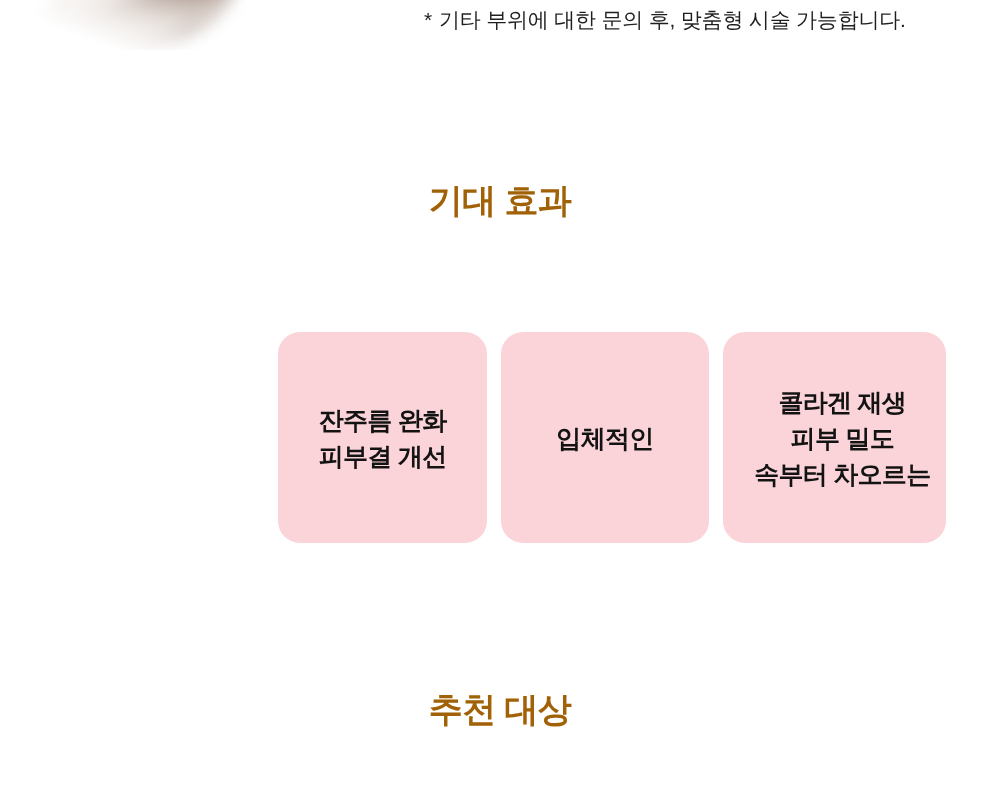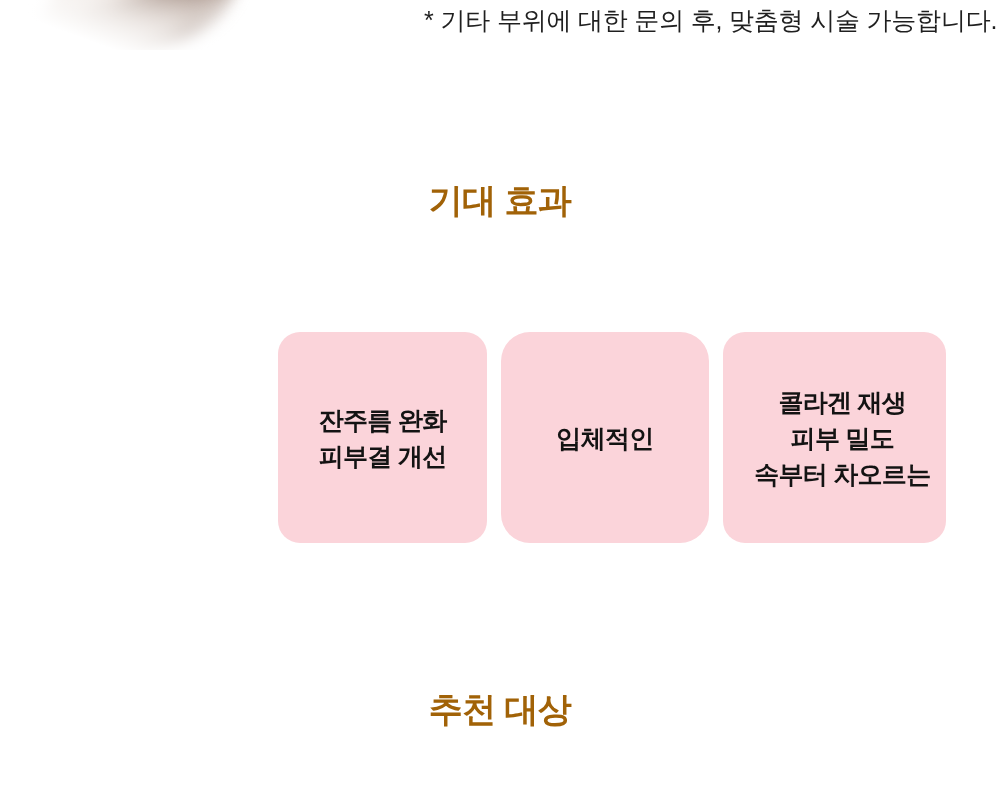--- a/index.html
+++ b/index.html
@@ -57,21 +57,21 @@
     position: absolute;
     inset: 0;
     background: linear-gradient(200deg, rgba(255,255,255,0) 28%, rgba(255,255,255,0.55) 58%, #ffffff 82%);
   }
 
   
   .note {
     position: absolute;
     left: 424px;
     top: 5px;
-    font-size: 25px;
+    font-size: 21px;
     line-height: 30px;
     letter-spacing: -0.2px;
     color: #1f1f1f;
     white-space: nowrap;
   }
   .note .star { margin-right: 7px; }
 
   
   .section-heading {
     position: absolute;
@@ -104,21 +104,21 @@
     align-items: center;
     justify-content: center;
     text-align: center;
     color: #131313;
     font-size: 25px;
     font-weight: bold;
     line-height: 36px;
     letter-spacing: -0.7px;
   }
   .card-1 { width: 214px; }
-  .card-2 { width: 212px; border-radius: 29px; }
+  .card-2 { width: 212px; }
   .card-3 { width: 212px; padding-left: 16px; }
   .card-lines { padding: 0 6px; }
   .card-lines .line { display: block; white-space: nowrap; }
 </style>
 </head>
 <body>
 
 <div class="photo-fragment">
   <div class="blob"></div>
   <div class="blob-hi"></div>

